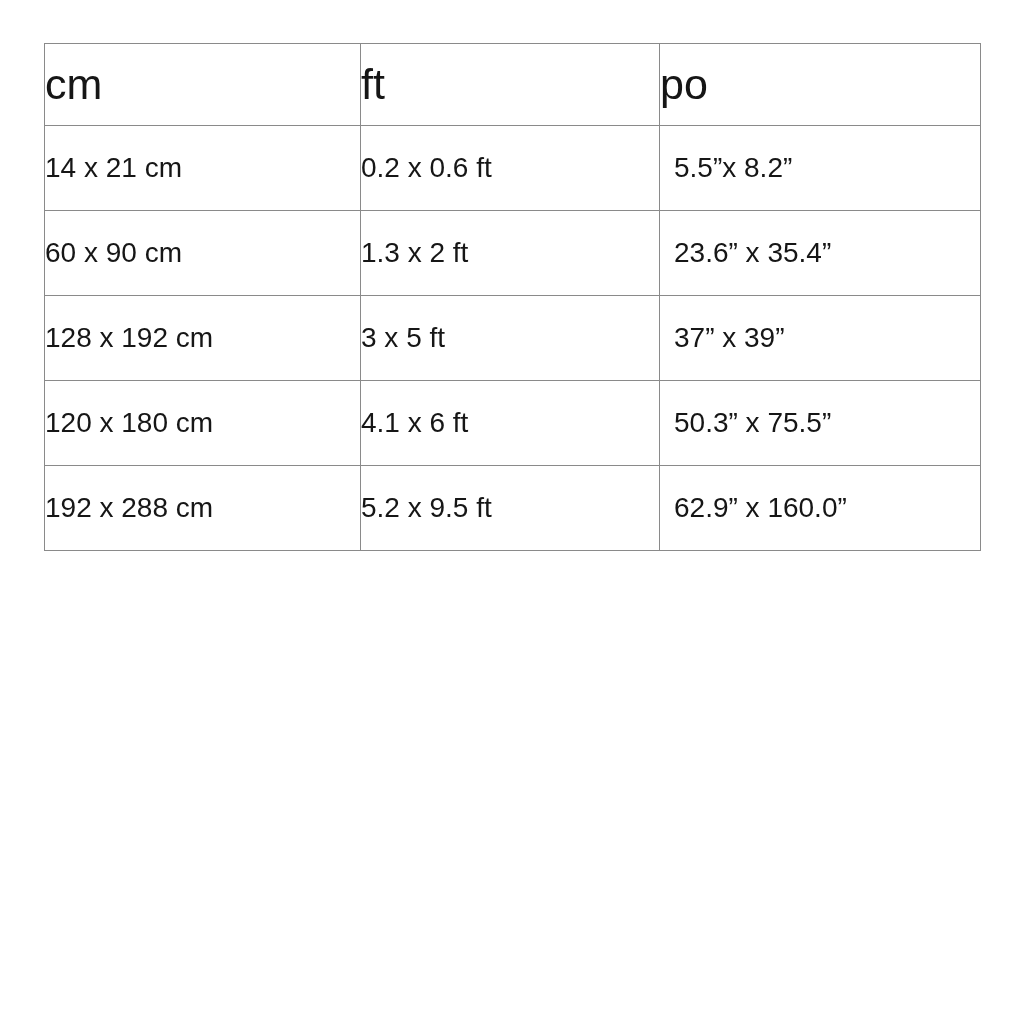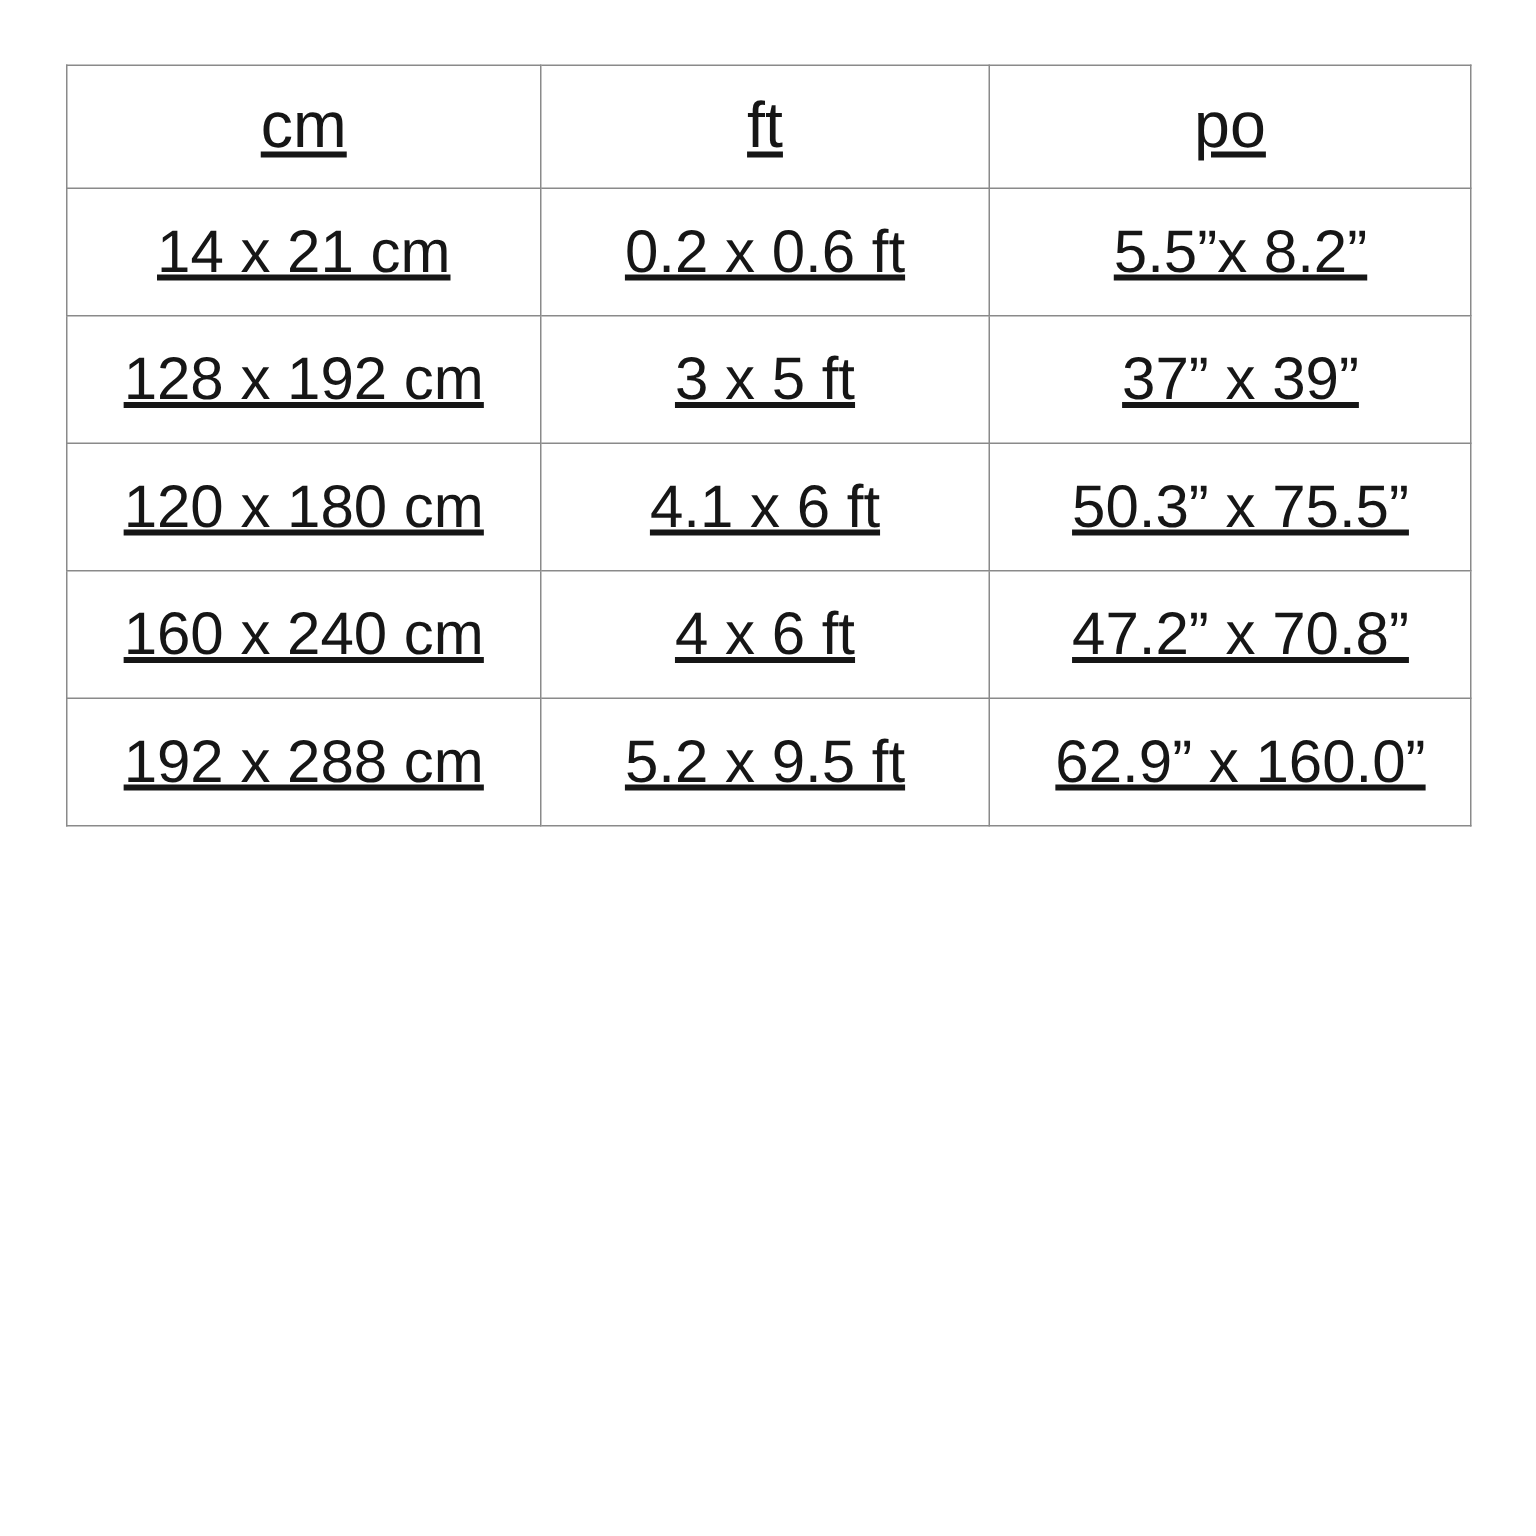--- a/index.html
+++ b/index.html
@@ -24,36 +24,35 @@
     border-collapse: collapse;
     table-layout: fixed;
     width: 936px;
   }
   table.conv col.c1 { width: 316px; }
   table.conv col.c2 { width: 299px; }
   table.conv col.c3 { width: 321px; }
   table.conv th,
   table.conv td {
     border: 1px solid #8a8a8a;
-    text-align: center;
+    text-align: left;
     vertical-align: middle;
     color: #161616;
     white-space: nowrap;
     padding: 0;
     overflow: visible;
-    text-decoration: underline;
   }
   table.conv th {
     height: 81px;
     font-size: 43px;
     font-weight: 400;
   }
   table.conv td {
     height: 84px;
-    font-size: 40px;
+    font-size: 28px;
     font-weight: 400;
   }
   
   table.conv td.po { padding-left: 14px; }
 </style>
 </head>
 <body>
 
 <div class="page">
   <table class="conv">
@@ -69,33 +68,33 @@
         <th>po</th>
       </tr>
     </thead>
     <tbody>
       <tr>
         <td class="cm">14 x 21 cm</td>
         <td class="ft">0.2 x 0.6 ft</td>
         <td class="po">5.5”x 8.2”</td>
       </tr>
       <tr>
+        <td class="cm">60 x 90 cm</td>
+        <td class="ft">1.3 x 2 ft</td>
+        <td class="po">23.6” x 35.4”</td>
+      </tr>
+      <tr>
         <td class="cm">128 x 192 cm</td>
         <td class="ft">3 x 5 ft</td>
         <td class="po">37” x 39”</td>
       </tr>
       <tr>
         <td class="cm">120 x 180 cm</td>
         <td class="ft">4.1 x 6 ft</td>
         <td class="po">50.3” x 75.5”</td>
-      </tr>
-      <tr>
-        <td class="cm">160 x 240 cm</td>
-        <td class="ft">4 x 6 ft</td>
-        <td class="po">47.2” x 70.8”</td>
       </tr>
       <tr>
         <td class="cm">192 x 288 cm</td>
         <td class="ft">5.2 x 9.5 ft</td>
         <td class="po">62.9” x 160.0”</td>
       </tr>
     </tbody>
   </table>
 </div>
 

